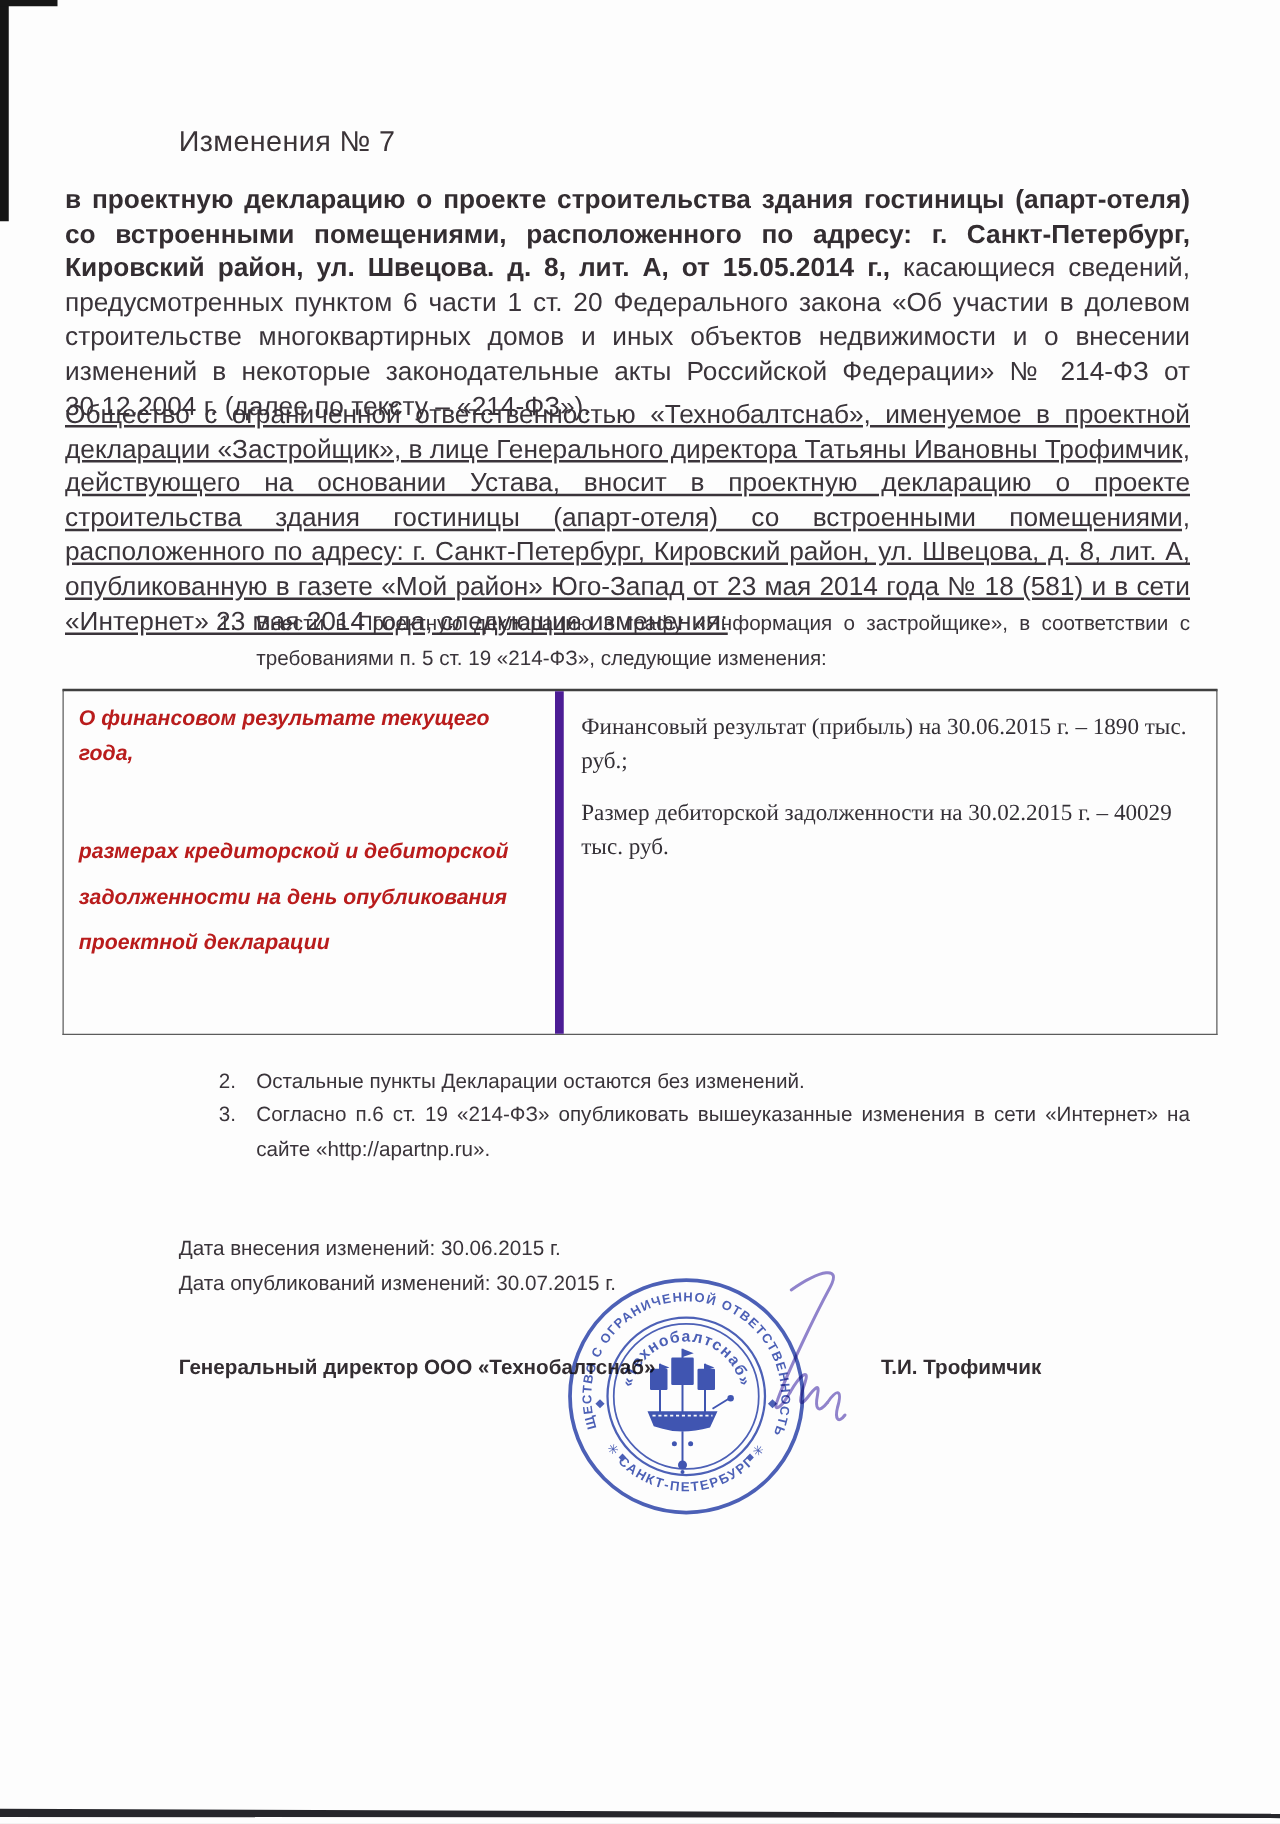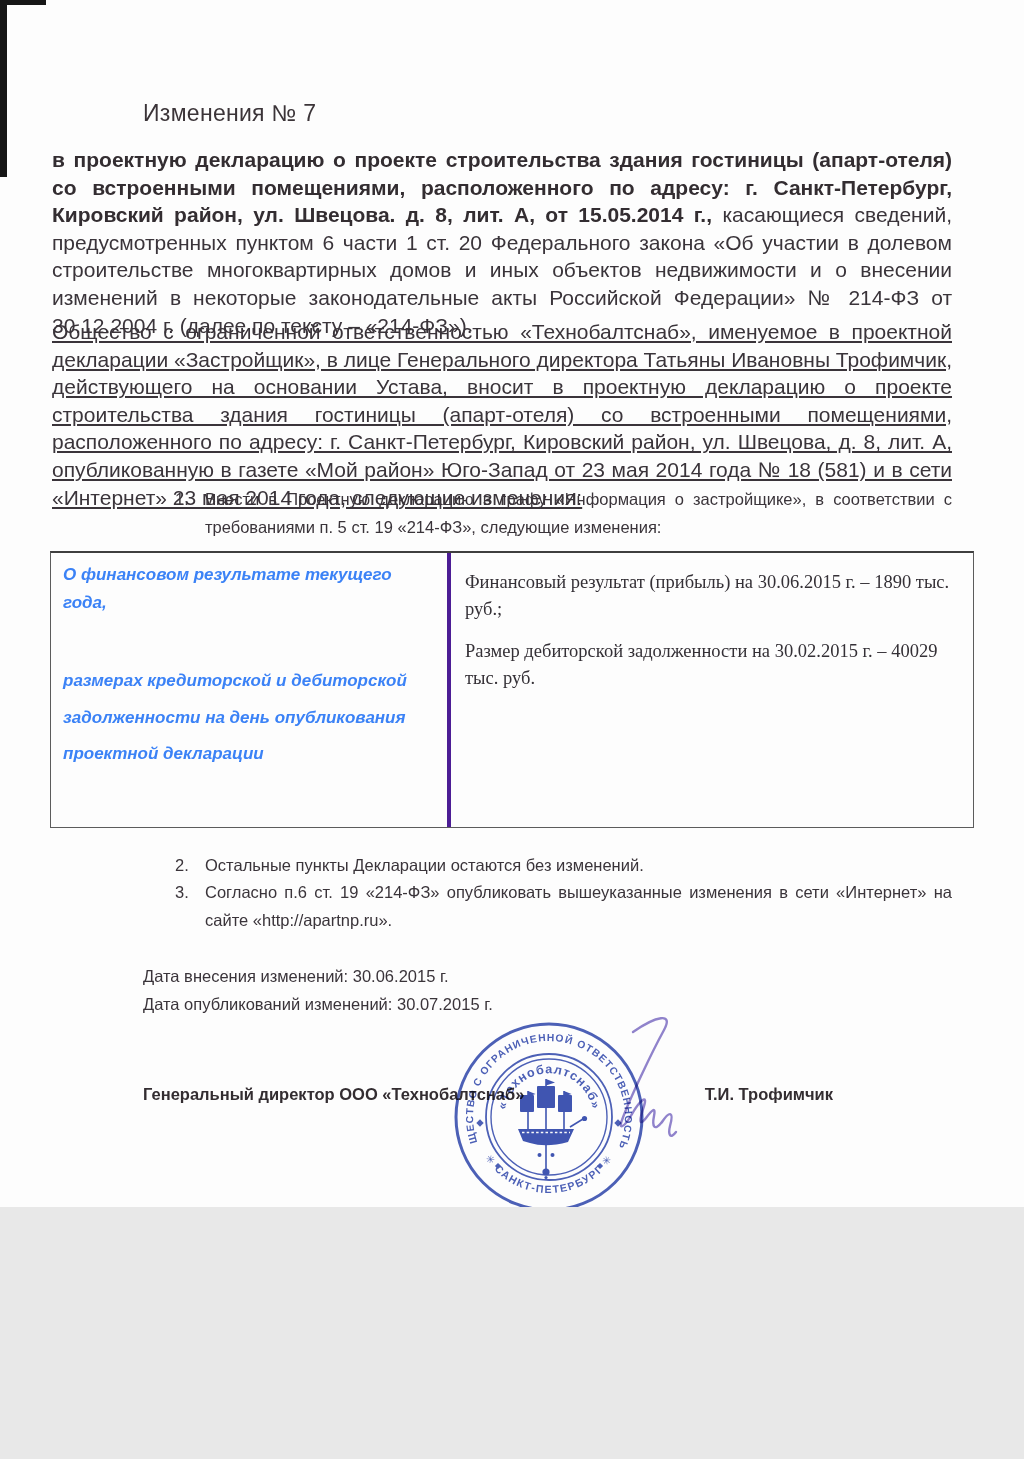--- a/index.html
+++ b/index.html
@@ -1,17 +1,17 @@
 <!DOCTYPE html>
 <html lang="ru"><head>
 <meta charset="utf-8">
 <style>
   html,body{margin:0;padding:0;background:#e8e8e8;}
   .page{
-    position:relative;width:1024px;height:1207px;background:#fdfdfd;
+    position:relative;width:1024px;height:1459px;background:#fdfdfd;
     margin:0 auto;overflow:hidden;
     font-family:"Liberation Sans","DejaVu Sans",sans-serif;
     color:#3a343a;
   }
   
   .scan-bar-left{position:absolute;left:0;top:0;width:7px;height:177px;background:#161616;}
   .scan-bar-top{position:absolute;left:0;top:0;width:46px;height:5px;background:#161616;}
   .scan-bottom-svg{position:absolute;left:0;top:1443px;}
   
   .doc-title{position:absolute;left:143px;top:100px;font-size:23px;color:#3b3438;letter-spacing:.3px;}
@@ -27,33 +27,33 @@
   #item-1{left:175px;top:486px;width:777px;}
   #item-2{left:175px;top:852px;width:777px;}
   #item-3{left:175px;top:879px;width:777px;}
   
   .decl-table{
     position:absolute;left:50px;top:551px;width:924px;height:277px;
     display:flex;border:1px solid #5c5c5c;border-top:2px solid #3f3f3f;
     box-sizing:border-box;background:#fdfdfd;
   }
   .decl-table .cell-left{
-    width:400px;flex:0 0 400px;border-right:4px solid #4c1d95;
+    width:400px;flex:0 0 400px;border-right:7px solid #4c1d95;
     padding:8px 14px 8px 12px;box-sizing:border-box;
-    font-style:italic;font-weight:700;font-size:17px;line-height:28px;color:#3b82f6;
+    font-style:italic;font-weight:700;font-size:17px;line-height:28px;color:#b91c1c;
   }
   .decl-table .cell-left .block2{margin-top:46px;line-height:36.5px;}
   .decl-table .cell-right{
     flex:1;padding:16px 16px 4px 14px;box-sizing:border-box;
     font-family:"Liberation Serif","DejaVu Serif",serif;
     font-size:18.5px;line-height:27px;color:#343036;
   }
   .decl-table .cell-right p{margin:0 0 15px 0;}
   
-  .dates{position:absolute;left:143px;top:963px;font-size:16.5px;line-height:27.6px;}
+  .dates{position:absolute;left:143px;top:986px;font-size:16.5px;line-height:27.6px;}
   .sig-row{position:absolute;left:143px;top:1085px;width:690px;display:flex;
     justify-content:space-between;font-size:16.5px;font-weight:700;color:#332d31;}
   
   .stamp-wrap{position:absolute;left:452px;top:1020px;mix-blend-mode:multiply;opacity:.92;}
   .autograph-wrap{position:absolute;left:578px;top:1002px;mix-blend-mode:multiply;opacity:.85;}
 </style>
 </head>
 <body>
 
 <div class="page">

